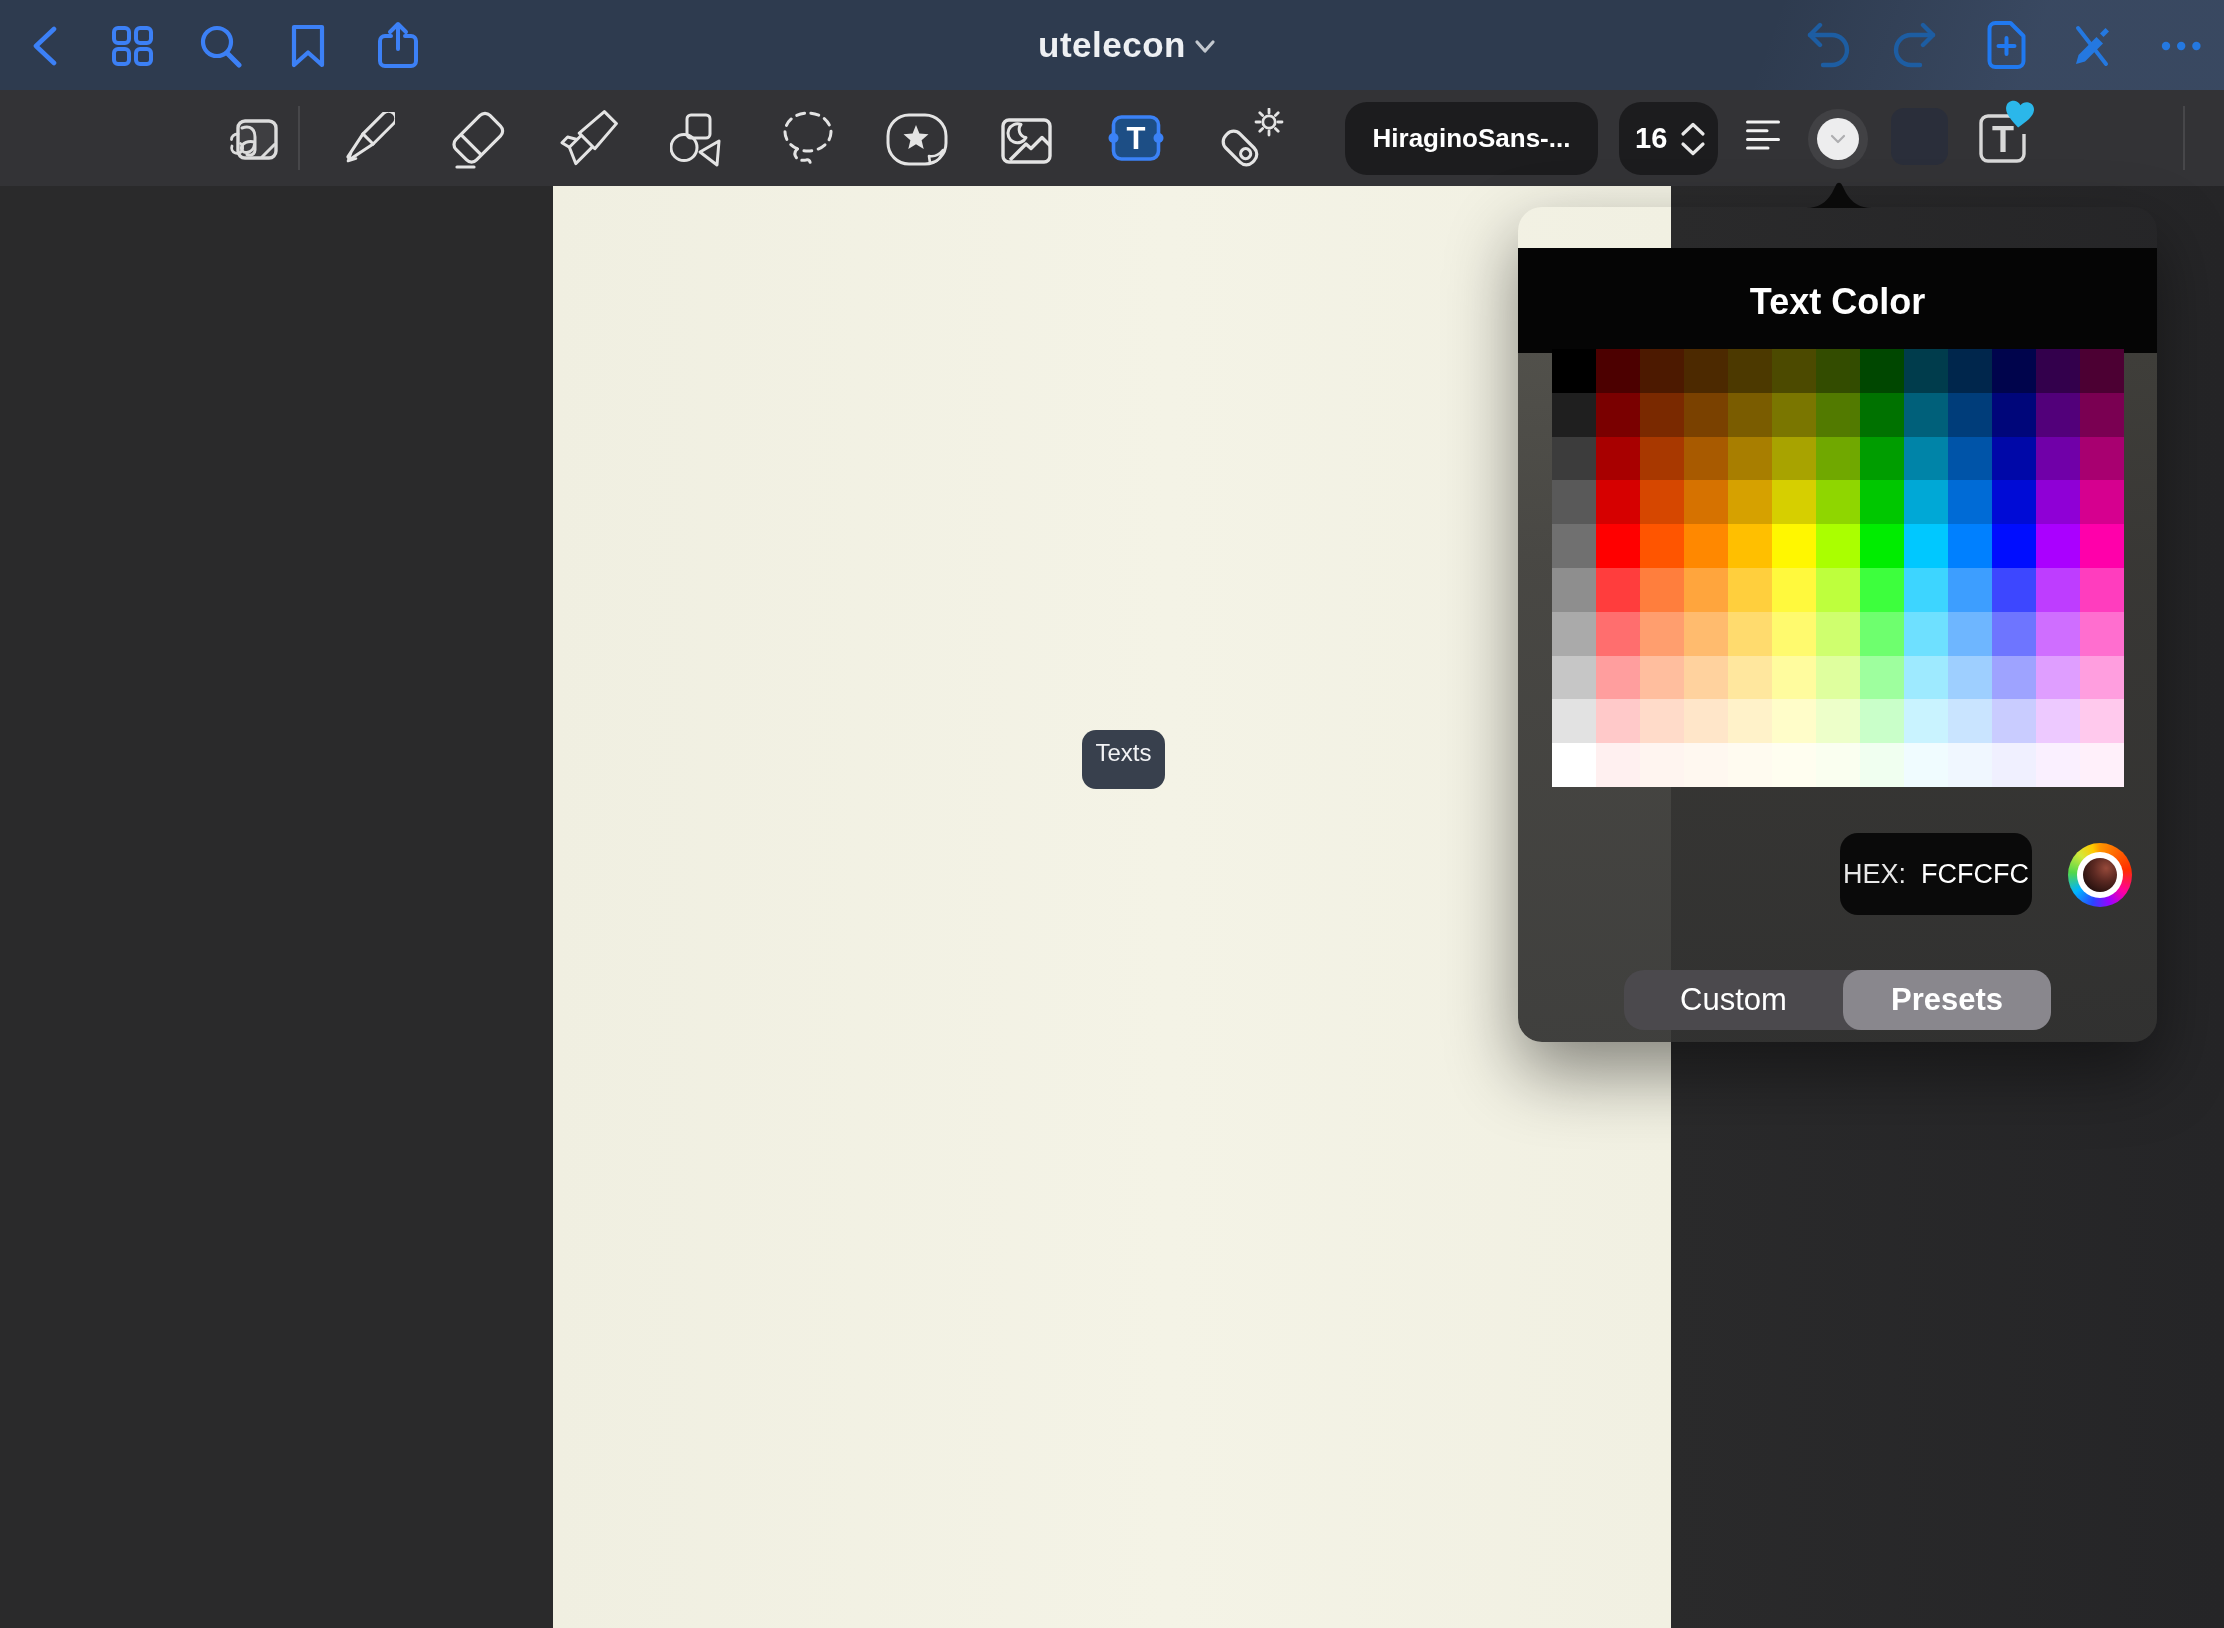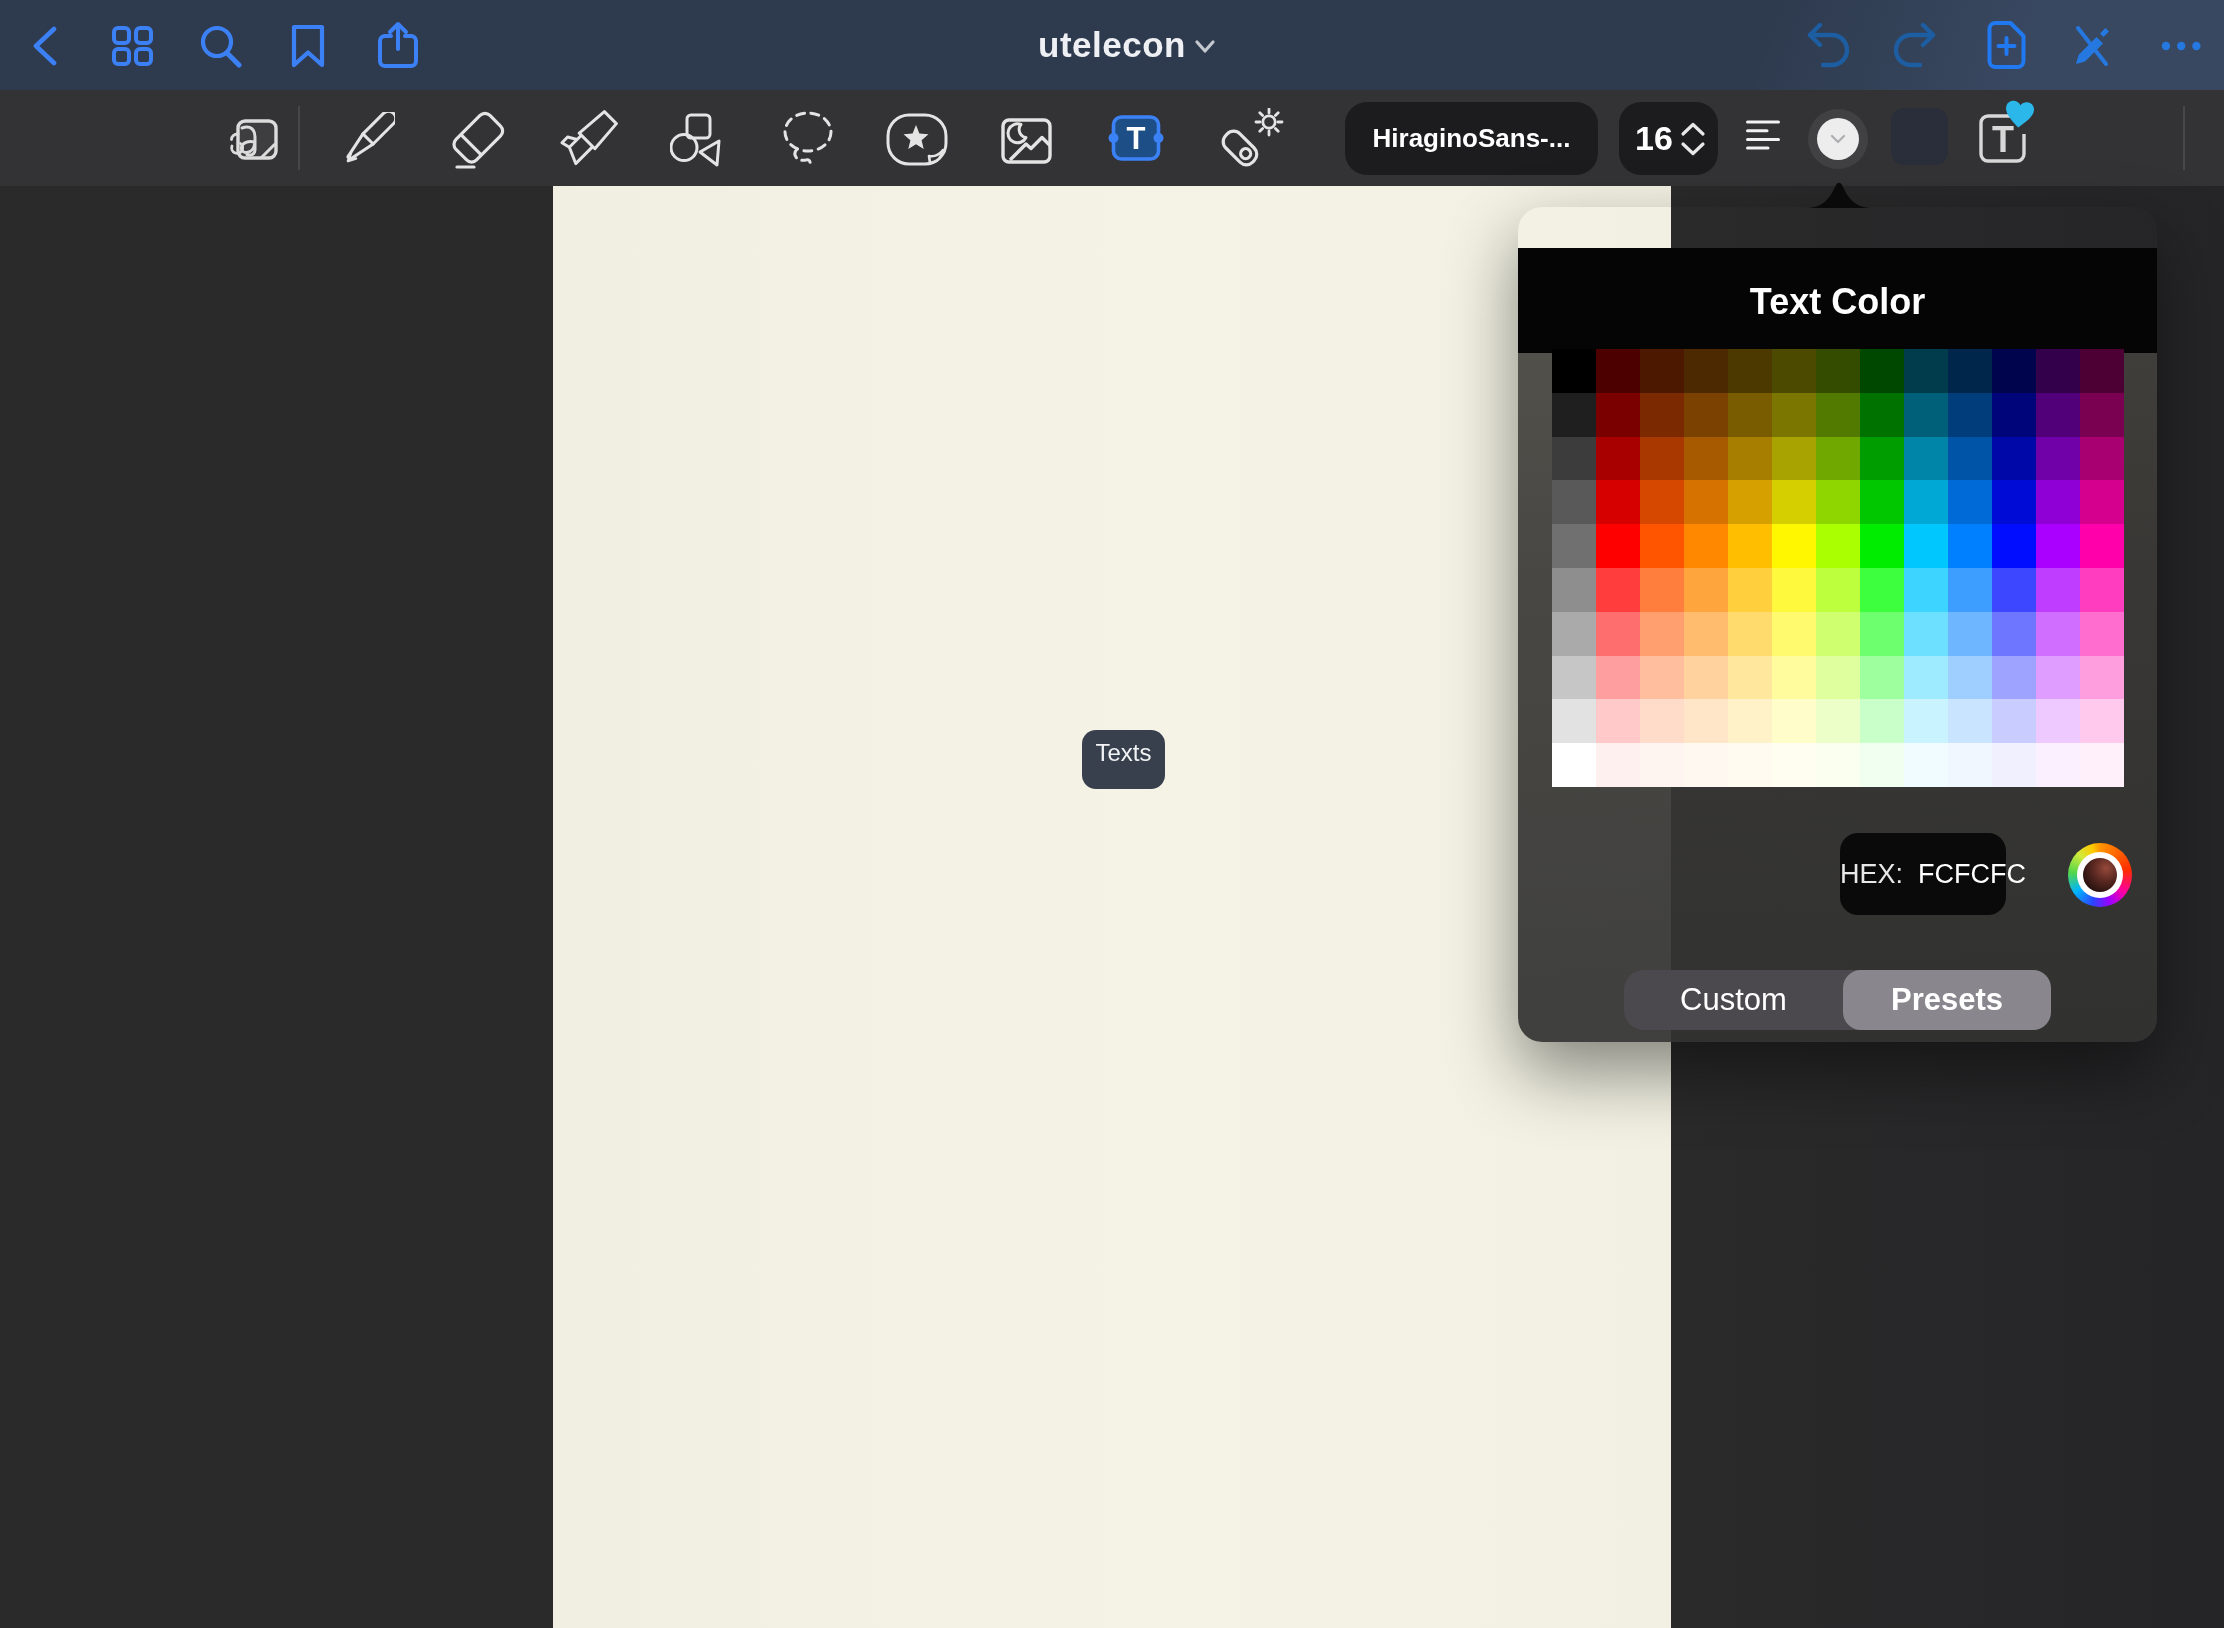--- a/index.html
+++ b/index.html
@@ -28,21 +28,21 @@
 
   
   #pop { position:absolute; left:1518px; top:207px; width:639px; height:835px; border-radius:24px;
      overflow:hidden; box-shadow:0 30px 70px rgba(0,0,0,0.45); }
   #pophead { position:absolute; left:0; top:0; width:639px; height:105px; background:#050505;
      color:#fff; font-size:36px; font-weight:bold; text-align:center; line-height:108px;margin-top:41px; }
   #popbody { position:absolute; left:0; top:105px; width:639px; height:730px;
      background:linear-gradient(180deg, rgba(67,66,61,0.91) 0%, rgba(58,57,54,0.92) 35%, rgba(50,50,49,0.93) 100%); }
   #grid { position:absolute; left:1552px; top:349px; width:572px; height:438px; display:flex; flex-wrap:wrap; }
   #grid i { display:block; width:44px; height:43.8px; }
-  #hex { position:absolute; left:1840px; top:833px; width:166px; height:82px; background:#0a0a0a;
+  #hex { position:absolute; left:1840px; top:833px; width:192px; height:82px; background:#0a0a0a;
      border-radius:18px; color:#fff; font-size:27px; line-height:82px; text-align:center; }
   #hex span { color:#e8e8e8; }
   #wheel { position:absolute; left:2068px; top:843px; width:64px; height:64px; border-radius:50%;
      background:conic-gradient(from 0deg, #ff9500, #ff2d00 80deg, #ff00a0 125deg, #9b00ff 160deg, #2a46ff 195deg, #00b4ff 235deg, #52d74b 275deg, #d3e93b 315deg, #ffc800 345deg, #ff9500 360deg); }
   #wheel .inner { position:absolute; left:9px; top:9px; width:46px; height:46px; border-radius:50%; background:#fff; }
   #wheel .core { position:absolute; left:15px; top:15px; width:34px; height:34px; border-radius:50%;
      background:radial-gradient(circle at 68% 30%, #96493a 0%, #5c2922 38%, #2b1310 75%, #180a09 100%); }
   #seg { position:absolute; left:1624px; top:970px; width:427px; height:60px; background:#4b494d; border-radius:20px; }
   #seg .sel { position:absolute; left:219px; top:0px; width:208px; height:60px; background:#89878d; border-radius:18px; }
   #seg .lab { position:absolute; top:0; height:60px; line-height:60px; text-align:center; color:#fff; font-size:31px; }
@@ -203,21 +203,21 @@
     </g>
     <g stroke="#e4e4e4" stroke-width="2.8" fill="none" stroke-linecap="round">
       <circle cx="53" cy="14" r="6.2"></circle>
       <path d="M53 1 V5 M53 23 V27 M40 14 H44 M62 14 H66 M43.8 4.8 L46.6 7.6 M59.4 20.4 L62.2 23.2 M62.2 4.8 L59.4 7.6 M46.6 20.4 L43.8 23.2"></path>
     </g>
   </svg>
 
   <div class="pill" style="left:1345px;top:12px;width:253px;height:73px;font-size:26px;line-height:73px;text-align:center;">HiraginoSans-...</div>
 
   <div class="pill" style="left:1619px;top:12px;width:99px;height:73px;">
-    <span style="position:absolute;left:16px;top:0;line-height:73px;font-size:34px;">16</span>
+    <span style="position:absolute;left:16px;top:0;line-height:73px;font-size:29px;">16</span>
     <svg style="position:absolute;right:12px;top:20px" width="26" height="34" viewBox="0 0 26 34">
       <g stroke="#e8e8e8" stroke-width="3.2" fill="none" stroke-linecap="round" stroke-linejoin="round">
         <path d="M3 12 L13 2.5 L23 12"></path>
         <path d="M3 22 L13 31.5 L23 22"></path>
       </g>
     </svg>
   </div>
 
   <svg class="abs" style="left:1746px;top:30px" width="34" height="32" viewBox="0 0 34 32">
     <g stroke="#f2f2f2" stroke-width="3" stroke-linecap="round">

